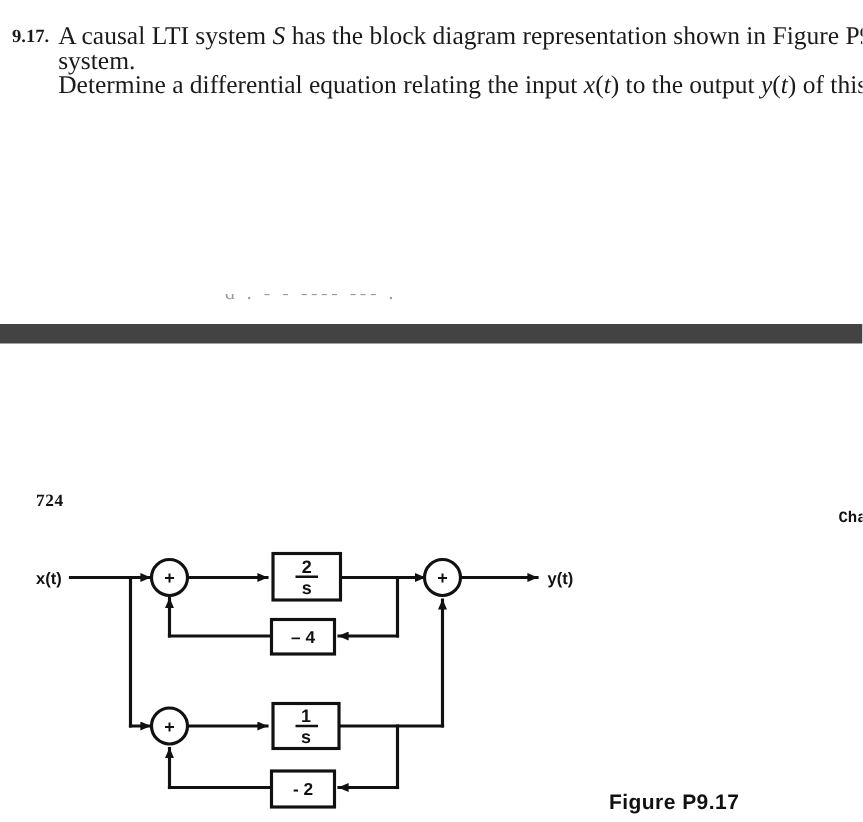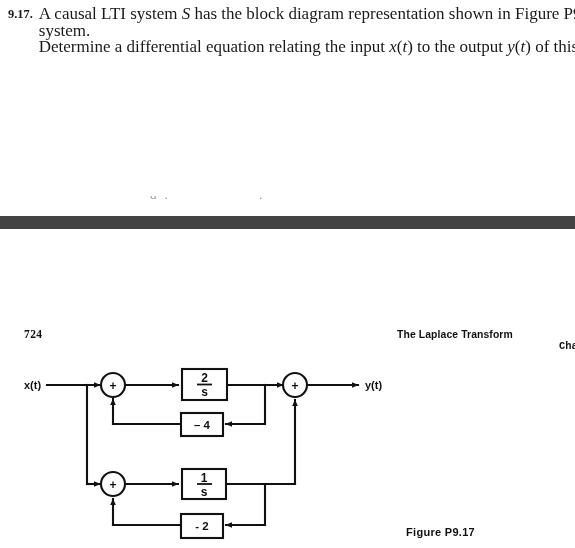--- a/index.html
+++ b/index.html
@@ -17,21 +17,21 @@
     color: #1a1a1a;
     -webkit-font-smoothing: antialiased;
   }
 
   
   #problem-statement {
     position: absolute;
     left: 0;
     top: 0;
     width: 575px;
-    padding: 6px 10px 0 8px;
+    padding: 16px 10px 0 8px;
     box-sizing: border-box;
   }
   .prob-row {
     display: flex;
     align-items: flex-start;
   }
   .prob-number {
     font-family: "Liberation Serif", serif;
     font-weight: bold;
     font-size: 12.4px;
@@ -156,21 +156,21 @@
     font-size: 12px;
     font-weight: bold;
     fill: #111;
   }
   #figure-caption {
     position: absolute;
     left: 406px;
     top: 174px;
     font-family: "Liberation Sans", sans-serif;
     font-weight: bold;
-    font-size: 11px;
+    font-size: 14px;
     letter-spacing: 0.3px;
     color: #111;
     white-space: nowrap;
   }
 </style>
 </head>
 <body>
 
 <div id="problem-statement">
   <div class="prob-row">
@@ -184,21 +184,20 @@
 </div>
 
 <div id="clipped-text-sliver">
   <div class="sliver-inner">d . - - ---- --- .</div>
 </div>
 
 <div id="page-separator-band" style="background: rgb(67, 67, 67);"></div>
 
 <div id="running-head">
   <div id="page-number">724</div>
-  <div id="head-title">The Laplace Transform</div>
   <div id="head-chapter">Chap</div>
 </div>
 
 <div id="figure-area">
 
   <svg id="block-diagram-svg" width="575" height="196" viewBox="0 0 575 196">
     <defs>
       <marker id="arrowhead" markerWidth="7" markerHeight="6" refX="6.4" refY="3" orient="auto" markerUnits="userSpaceOnUse">
         <path d="M0,0 L7,3 L0,6 z" fill="#111"></path>
       </marker>

